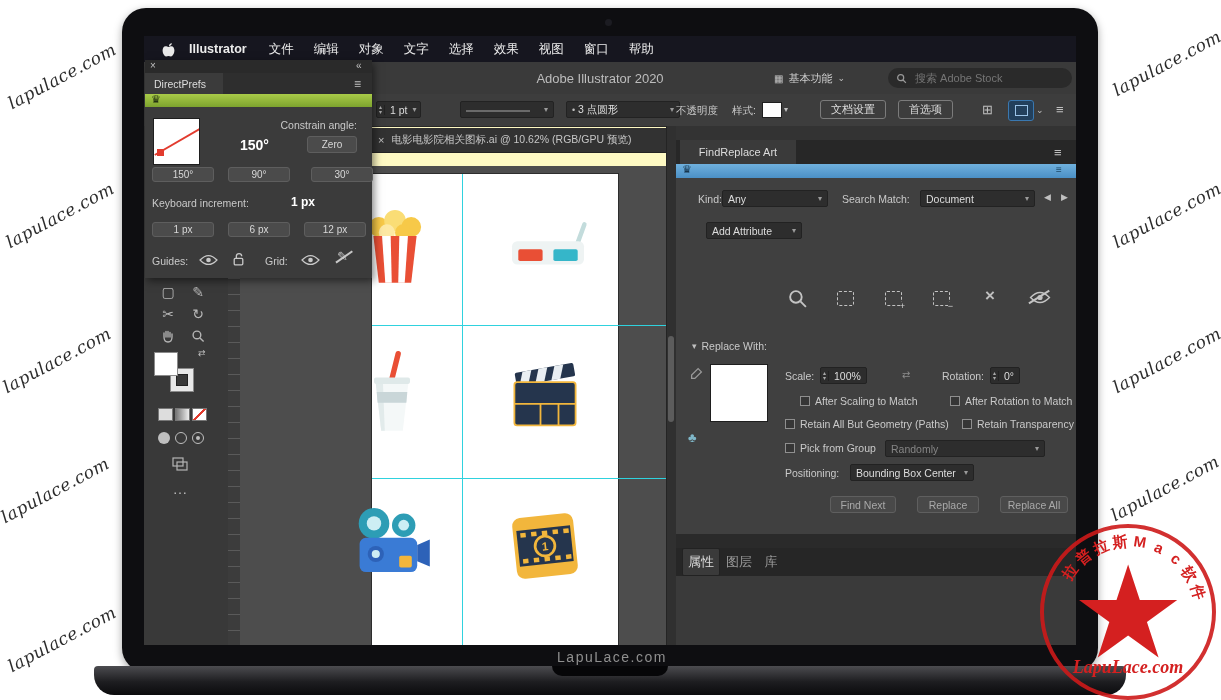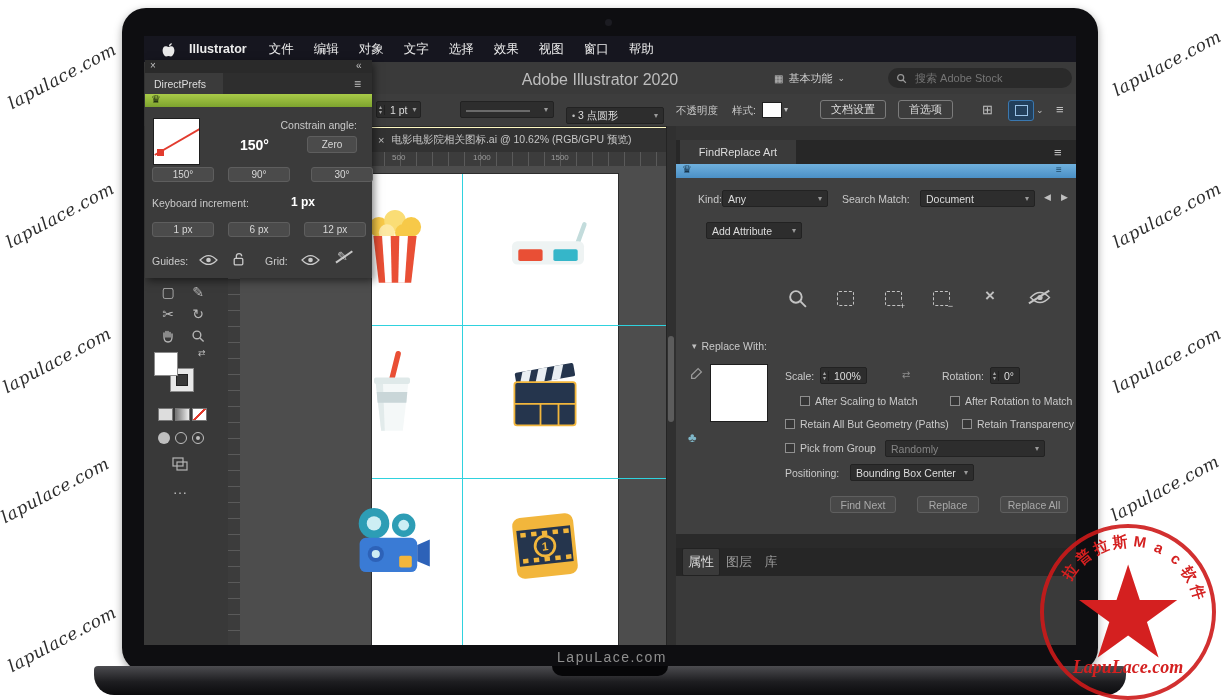--- a/index.html
+++ b/index.html
@@ -19,21 +19,21 @@
   .chin-wm{position:absolute;left:400px;top:641px;width:180px;text-align:center;color:#8f8f8f;
            font-size:14px;letter-spacing:1.5px;z-index:4}
   .screen{position:absolute;left:22px;top:28px;width:932px;height:609px;background:#fef9c3;overflow:hidden}
   
   .menubar{position:absolute;left:0;top:0;width:932px;height:26px;background:#16161f;display:flex;
            align-items:center;color:#ececec;font-size:12.5px}
   .menubar .appname{font-weight:bold;margin:0 12px 0 14px}
   .menu-item{margin:0 10px;cursor:default}
   
   .titlebar{position:absolute;left:0;top:26px;width:932px;height:32px;background:#3a3a3a;border-bottom:1px solid #2b2b2b}
-  .apptitle{position:absolute;left:256px;top:9px;width:400px;text-align:center;color:#bdbdbd;font-size:16px}
+  .apptitle{position:absolute;left:256px;top:9px;width:400px;text-align:center;color:#bdbdbd;font-size:13px}
   .workspace{position:absolute;left:630px;top:7px;height:18px;display:flex;align-items:center;gap:5px;
              color:#cccccc;font-size:11px}
   .searchbox{position:absolute;left:744px;top:6px;width:184px;height:20px;background:#2a2a2a;border-radius:10px;
              display:flex;align-items:center;padding:0 8px;gap:6px;box-sizing:border-box}
   .searchbox input{background:transparent;border:none;outline:none;color:#9a9a9a;font-size:11px;width:100%;
              font-family:"Liberation Sans",sans-serif}
   
   .controlbar{position:absolute;left:0;top:58px;width:932px;height:32px;background:#3d3d3d;border-bottom:1px solid #292929}
   .stp{position:absolute;display:flex;align-items:center;background:#2d2d2d;border:1px solid #222;border-radius:2px;height:17px;box-sizing:border-box}
   .stp .arr{display:flex;flex-direction:column;font-size:6px;line-height:5px;color:#a8a8a8;padding:0 2px;border-right:1px solid #222}
@@ -174,21 +174,21 @@
             <span>▴</span>
             <span>▾</span>
           </span>
         <span class="val">1 pt</span>
         <span class="caret" style="color:#9a9a9a;font-size:8px;padding-right:3px">▾</span>
       </div>
       <div class="sel dim" style="left:316px;top:7px;width:94px">
         <span class="selval" style="border-bottom:2px solid #6a6a6a;width:64px;height:2px"></span>
         <span class="caret">▾</span>
       </div>
-      <div class="sel" style="left:422px;top:13px;width:98px">
+      <div class="sel" style="left:422px;top:7px;width:114px">
         <span class="selval"><span class="gly" style="font-size:9px">•</span> <span>3 点圆形</span></span>
         <span class="caret">▾</span>
       </div>
       <span class="lbl abs" style="left:532px;top:10px">不透明度</span>
       <span class="lbl abs" style="left:588px;top:10px">样式:</span>
       <span class="abs" style="left:618px;top:8px;width:18px;height:14px;background:#ffffff;border:1px solid #1f1f1f"></span>
       <span class="gly abs" style="left:640px;top:11px;font-size:8px">▾</span>
       <div class="abtn" style="left:676px;top:6px">文档设置</div>
       <div class="abtn" style="left:754px;top:6px">首选项</div>
       <span class="gly abs" style="left:838px;top:8px;font-size:13px">⊞</span>
@@ -238,25 +238,20 @@
     </div>
 
     <div class="tabstrip">
       <div class="doctab">
         <span class="gly" style="font-size:11px">×</span>
         <span>电影电影院相关图标.ai @ 10.62% (RGB/GPU 预览)</span>
       </div>
     </div>
 
     <div class="corner"></div>
-    <div class="hruler">
-      <span class="rnum" style="left:152px">500</span>
-      <span class="rnum" style="left:233px">1000</span>
-      <span class="rnum" style="left:311px">1500</span>
-    </div>
     <div class="vruler"></div>
 
     <div class="canvas">
       <div class="artboard"></div>
       <div class="guide-v"></div>
       <div class="guide-h" style="top:159px"></div>
       <div class="guide-h" style="top:312px"></div>
 
       <svg class="aicon" style="left:110px;top:34px" viewBox="0 0 100 100">
         <circle cx="32" cy="30" r="11" fill="#f7c948"></circle>

